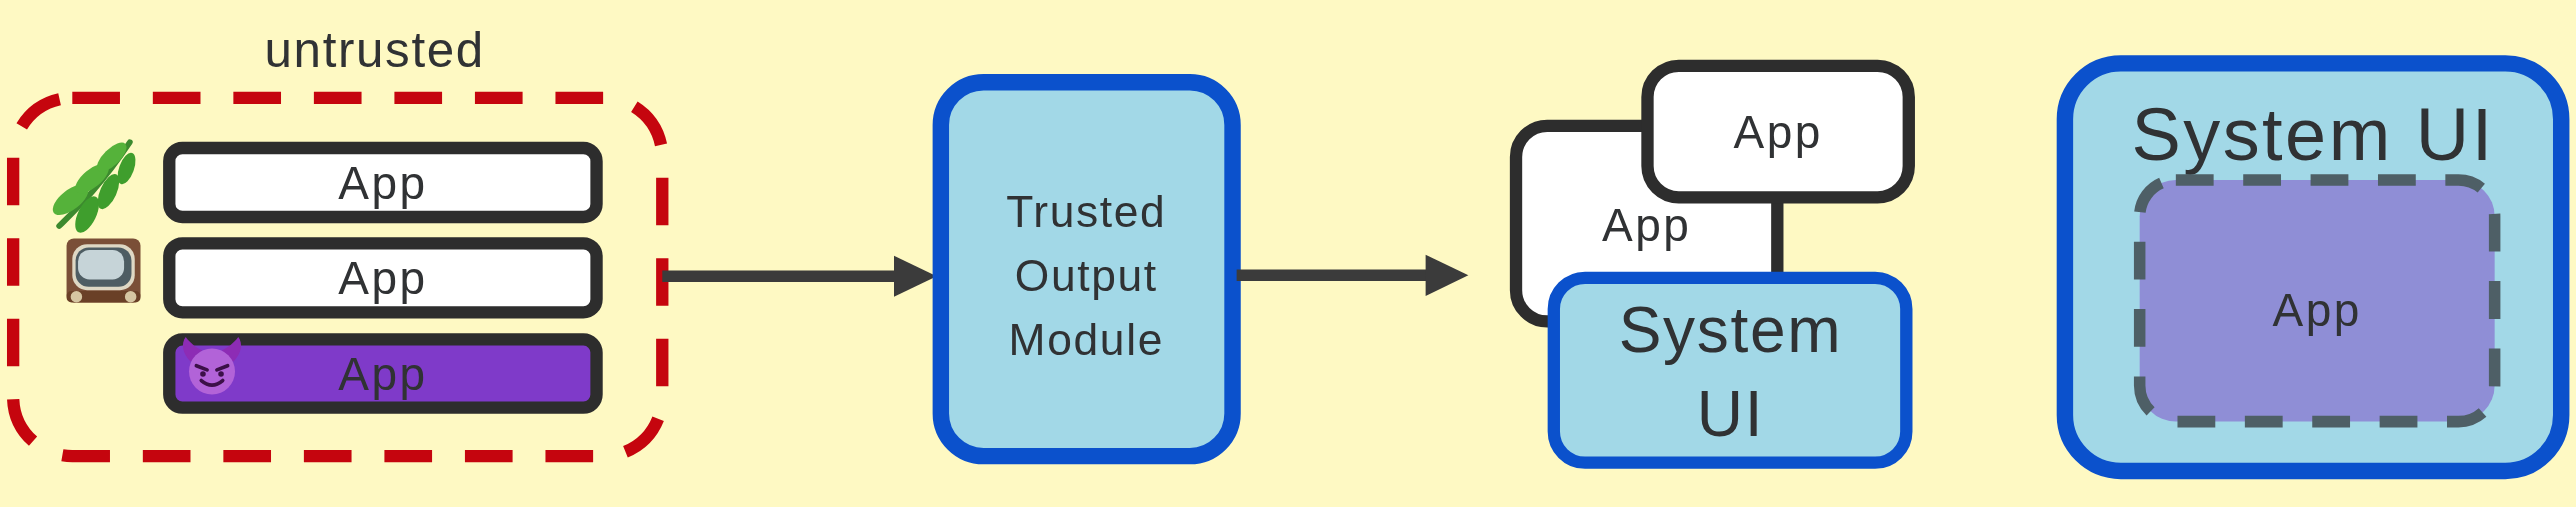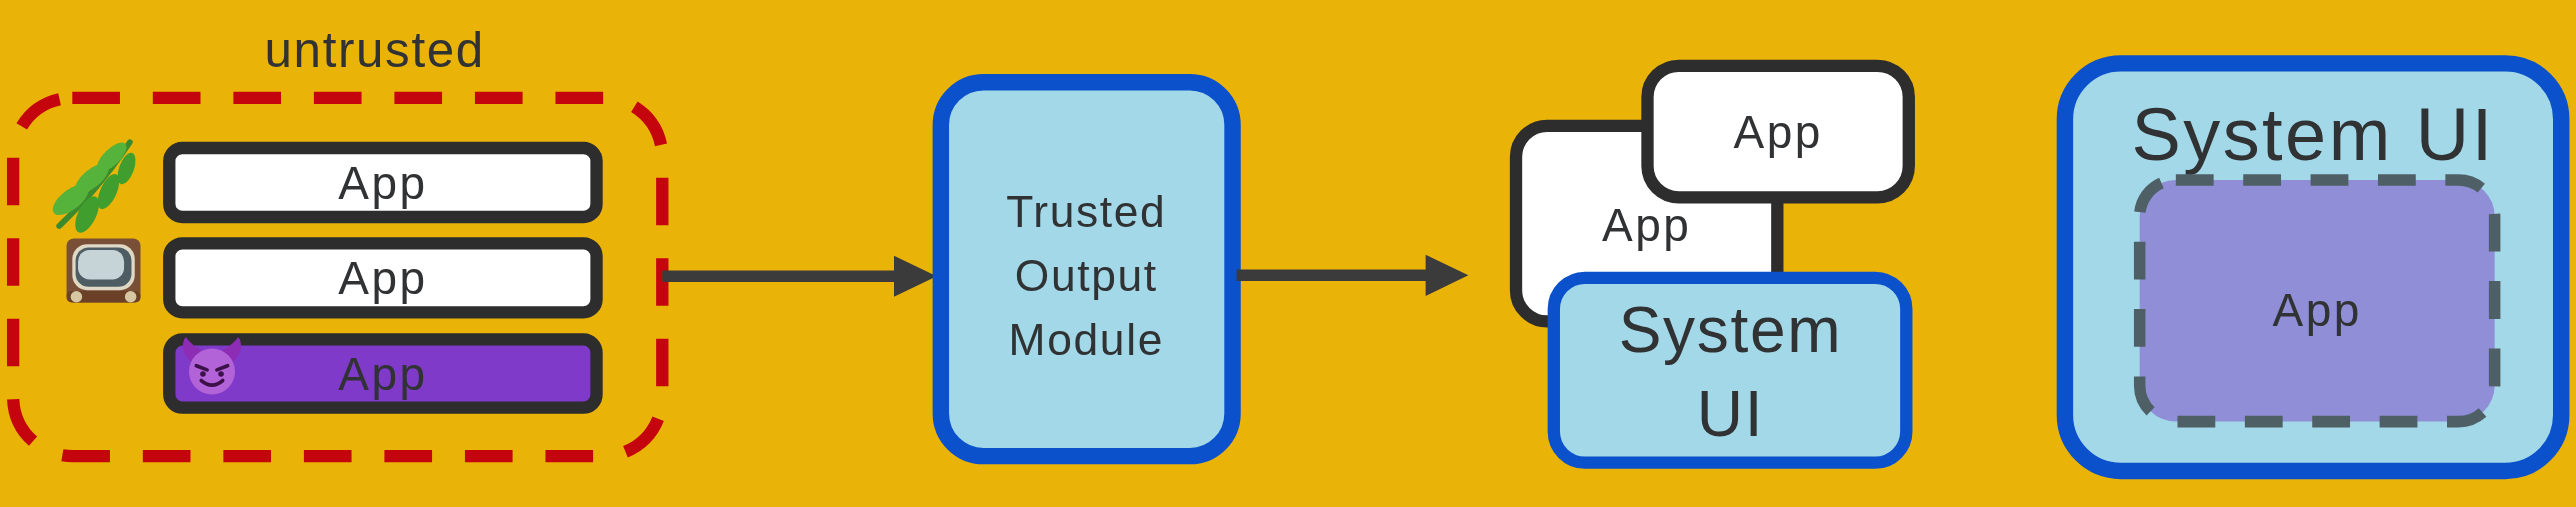--- a/index.html
+++ b/index.html
@@ -1,16 +1,16 @@
 <!DOCTYPE html>
 <html style="font-size:13px"><head>
 <meta charset="utf-8">
 <style>
   html,body{margin:0;padding:0;background:#000;}
-  .canvas{position:relative;width:2576px;height:508px;background:#eab308;overflow:hidden;}
+  .canvas{position:relative;width:2576px;height:508px;background:#fef9c3;overflow:hidden;}
   svg{display:block;font-family:"Liberation Sans", sans-serif;}
   text{fill:#303234;dominant-baseline:central;text-anchor:middle;font-weight:500;}
   .t-untrusted{font-size:60px;letter-spacing:2px;}
   .t-app{font-size:56px;letter-spacing:3px;}
   .t-module{font-size:54px;letter-spacing:2px;}
   .t-sysui-sm{font-size:78px;letter-spacing:2px;}
   .t-sysui-lg{font-size:90px;letter-spacing:3px;}
   .untrusted-border{fill:none;stroke:#c5050e;stroke-width:15;stroke-dasharray:58 40;}
   .app-row-rect{stroke:#2d2d2d;stroke-width:15;}
   .white-box{fill:#ffffff;stroke:#2d2d2d;stroke-width:15;}

